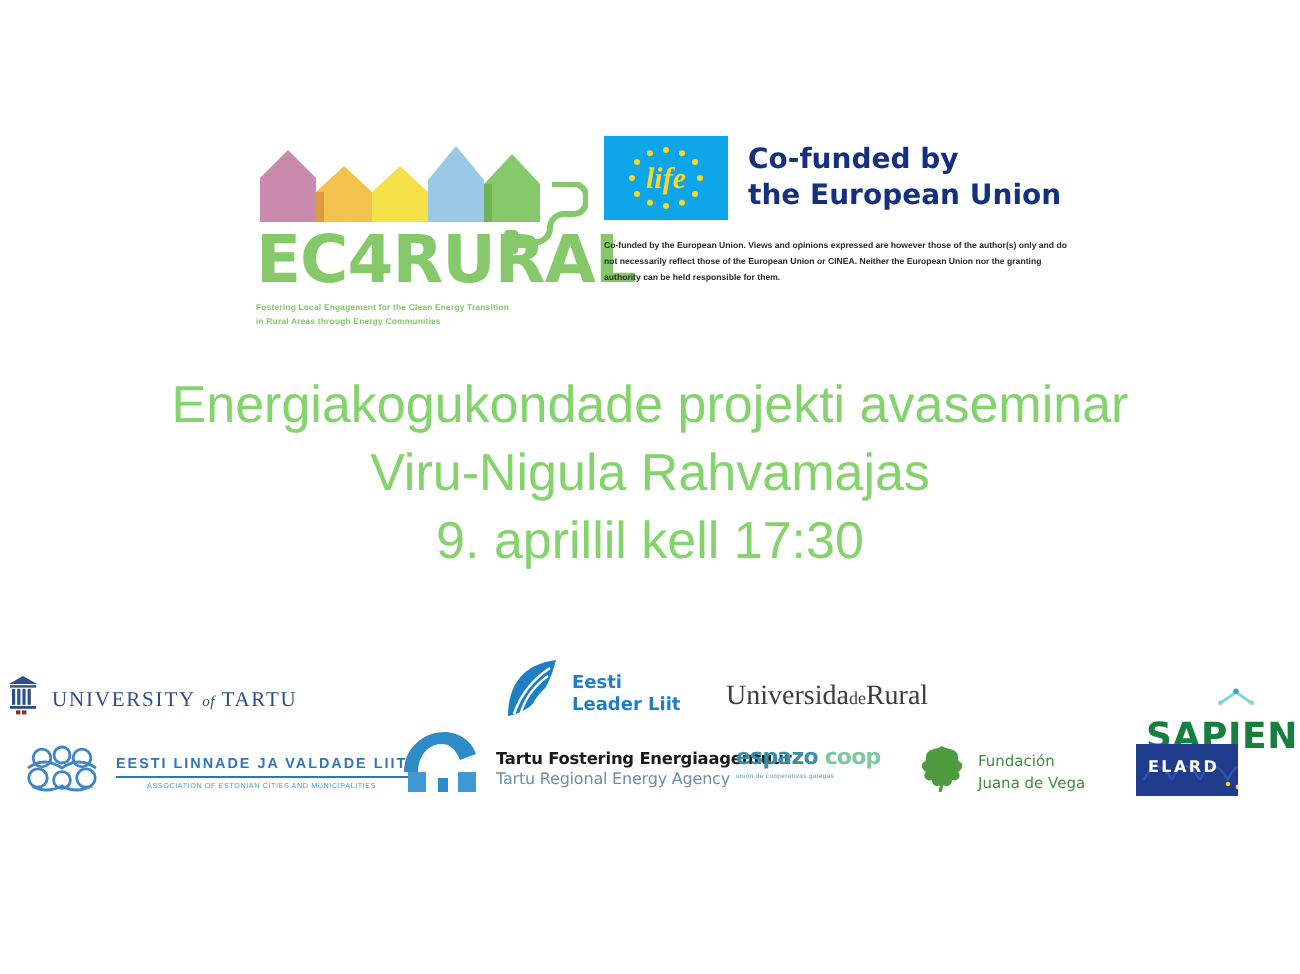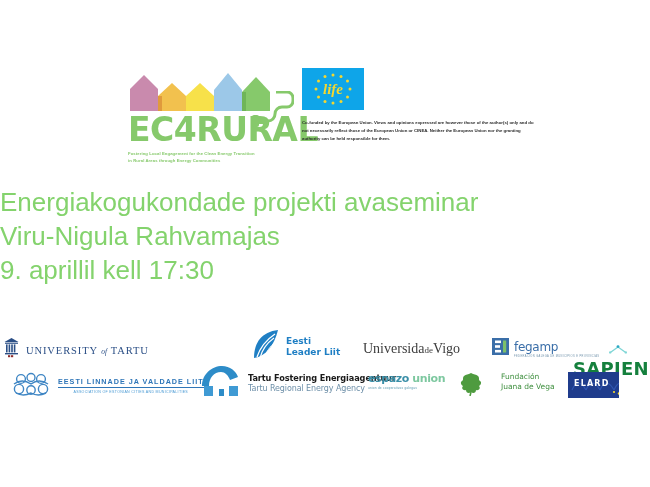--- a/index.html
+++ b/index.html
@@ -138,21 +138,21 @@
     width: 232px;
     text-align: left;
   }
 
   
   .headline {
     position: absolute;
     top: 186px;
     left: 0;
     width: 650px;
-    text-align: left;
+    text-align: center;
     color: #84d36d;
     font-family: "Liberation Sans", sans-serif;
     font-size: 26px;
     line-height: 1.3;
     font-weight: 400;
   }
   .headline div { white-space: nowrap; }
 
   
   .partners {
@@ -227,21 +227,21 @@
   
   .espazo { left: 368px; top: 46px; }
   .espazo-text {
     font-family:"DejaVu Sans", sans-serif;
     font-weight:700; font-size:11px; color:#3a8fa8; letter-spacing:-0.4px;
   }
   .espazo-text .o2 { color:#7ec8a0; }
   .espazo-sub { font-size:3.2px; color:#5a9ab0; letter-spacing:0.2px; margin-top:1px; }
 
   
-  .juana { left: 458px; top: 46px; display:flex; align-items:flex-start; gap:17px; }
+  .juana { left: 458px; top: 46px; display:flex; align-items:center; gap:5px; }
   .juana-text {
     font-family:"DejaVu Sans", sans-serif;
     font-size:7.5px; line-height:1.35; color:#3f8f3f;
   }
 
   
   .elard { left: 568px; top: 46px; }
   .elard-box {
     width: 51px; height: 26px; background:#1f3c8c; position:relative; overflow:hidden;
   }
@@ -315,20 +315,24 @@
             <circle cx="31" cy="35" r="1.5"></circle>
             <circle cx="23" cy="33.4" r="1.5"></circle>
             <circle cx="16.5" cy="29" r="1.5"></circle>
             <circle cx="14" cy="21" r="1.5"></circle>
             <circle cx="16.5" cy="13" r="1.5"></circle>
             <circle cx="23" cy="8.6" r="1.5"></circle>
           </g>
           <text x="31" y="26" text-anchor="middle" font-family="Liberation Serif, serif" font-style="italic" font-weight="bold" font-size="15" fill="#f5d72e">life</text>
         </svg>
       </div>
+      <div class="eu-text">
+        <div>Co-funded by</div>
+        <div>the European Union</div>
+      </div>
     </div>
     <div class="eu-disclaimer">Co-funded by the European Union. Views and opinions expressed are however those of the author(s) only and do not necessarily reflect those of the European Union or CINEA. Neither the European Union nor the granting authority can be held responsible for them.</div>
   </div>
 
 </div>
 
 <div class="headline">
   <div>Energiakogukondade projekti avaseminar</div>
   <div>Viru-Nigula Rahvamajas</div>
   <div>9. aprillil kell 17:30</div>
@@ -404,56 +408,41 @@
       </svg>
     </span>
     <span>
       <div class="trea-t1">Tartu Fostering Energiaagentuur</div>
       <div class="trea-t2">Tartu Regional Energy Agency</div>
     </span>
   </div>
 
   <div class="plogo uvigo">
     <span class="uvigo-text">
-      <span>Universida</span><span class="de">de</span><span>Vigo</span>
-    </span>
-  </div>
-
-  <div class="plogo fegamp">
-    <span>
-      <svg width="17" height="17" viewBox="0 0 17 17">
-        <rect x="0" y="0" width="17" height="17" fill="#3a6ea8"></rect>
-        <rect x="3" y="2.5" width="6" height="2.6" fill="#ffffff"></rect>
-        <rect x="3" y="7.2" width="5" height="2.6" fill="#ffffff"></rect>
-        <rect x="3" y="11.9" width="6" height="2.6" fill="#ffffff"></rect>
-        <rect x="11" y="2.5" width="3.2" height="12" fill="#7cc16a"></rect>
-      </svg>
-    </span>
-    <span>
-      <div class="fegamp-text">fegamp</div>
-      <div class="fegamp-sub">FEDERACION GALEGA DE MUNICIPIOS E PROVINCIAS</div>
-    </span>
-  </div>
+      <span>Universida</span><span class="de">de</span><span>Rural</span>
+    </span>
+  </div>
+
 
   <div class="plogo sapiens">
     <span>
       <svg width="22" height="9" viewBox="0 0 22 9">
         <path d="M4 7 L11 2 L18 7" stroke="#7fd6d6" stroke-width="1.4" fill="none"></path>
         <circle cx="11" cy="1.6" r="1.4" fill="#2ba8c4"></circle>
         <circle cx="3.2" cy="7.4" r="1.2" fill="#7fd6d6"></circle>
         <circle cx="18.8" cy="7.4" r="1.2" fill="#7fd6d6"></circle>
       </svg>
     </span>
     <div class="sapiens-text">SAPIENS</div>
   </div>
 
   <div class="plogo espazo">
     <div class="espazo-text">
       <span>espazo</span>
-      <span class="o2">union</span>
+      <span class="o2">coop</span>
     </div>
     <div class="espazo-sub">union de cooperativas galegas</div>
   </div>
 
   <div class="plogo juana">
     <span>
       <svg width="26" height="24" viewBox="0 0 26 24">
         <path d="M13 1 C16 3 18 2 20 4 C22 6 20 8 22 9 C24 10 23 13 21 14
                  C23 16 21 19 18 18 C18 21 15 22 13 20 C11 22 8 21 8 18
                  C5 19 3 16 5 14 C3 13 2 10 4 9 C6 8 4 6 6 4 C8 2 10 3 13 1 Z" fill="#4e9b3f"></path>

